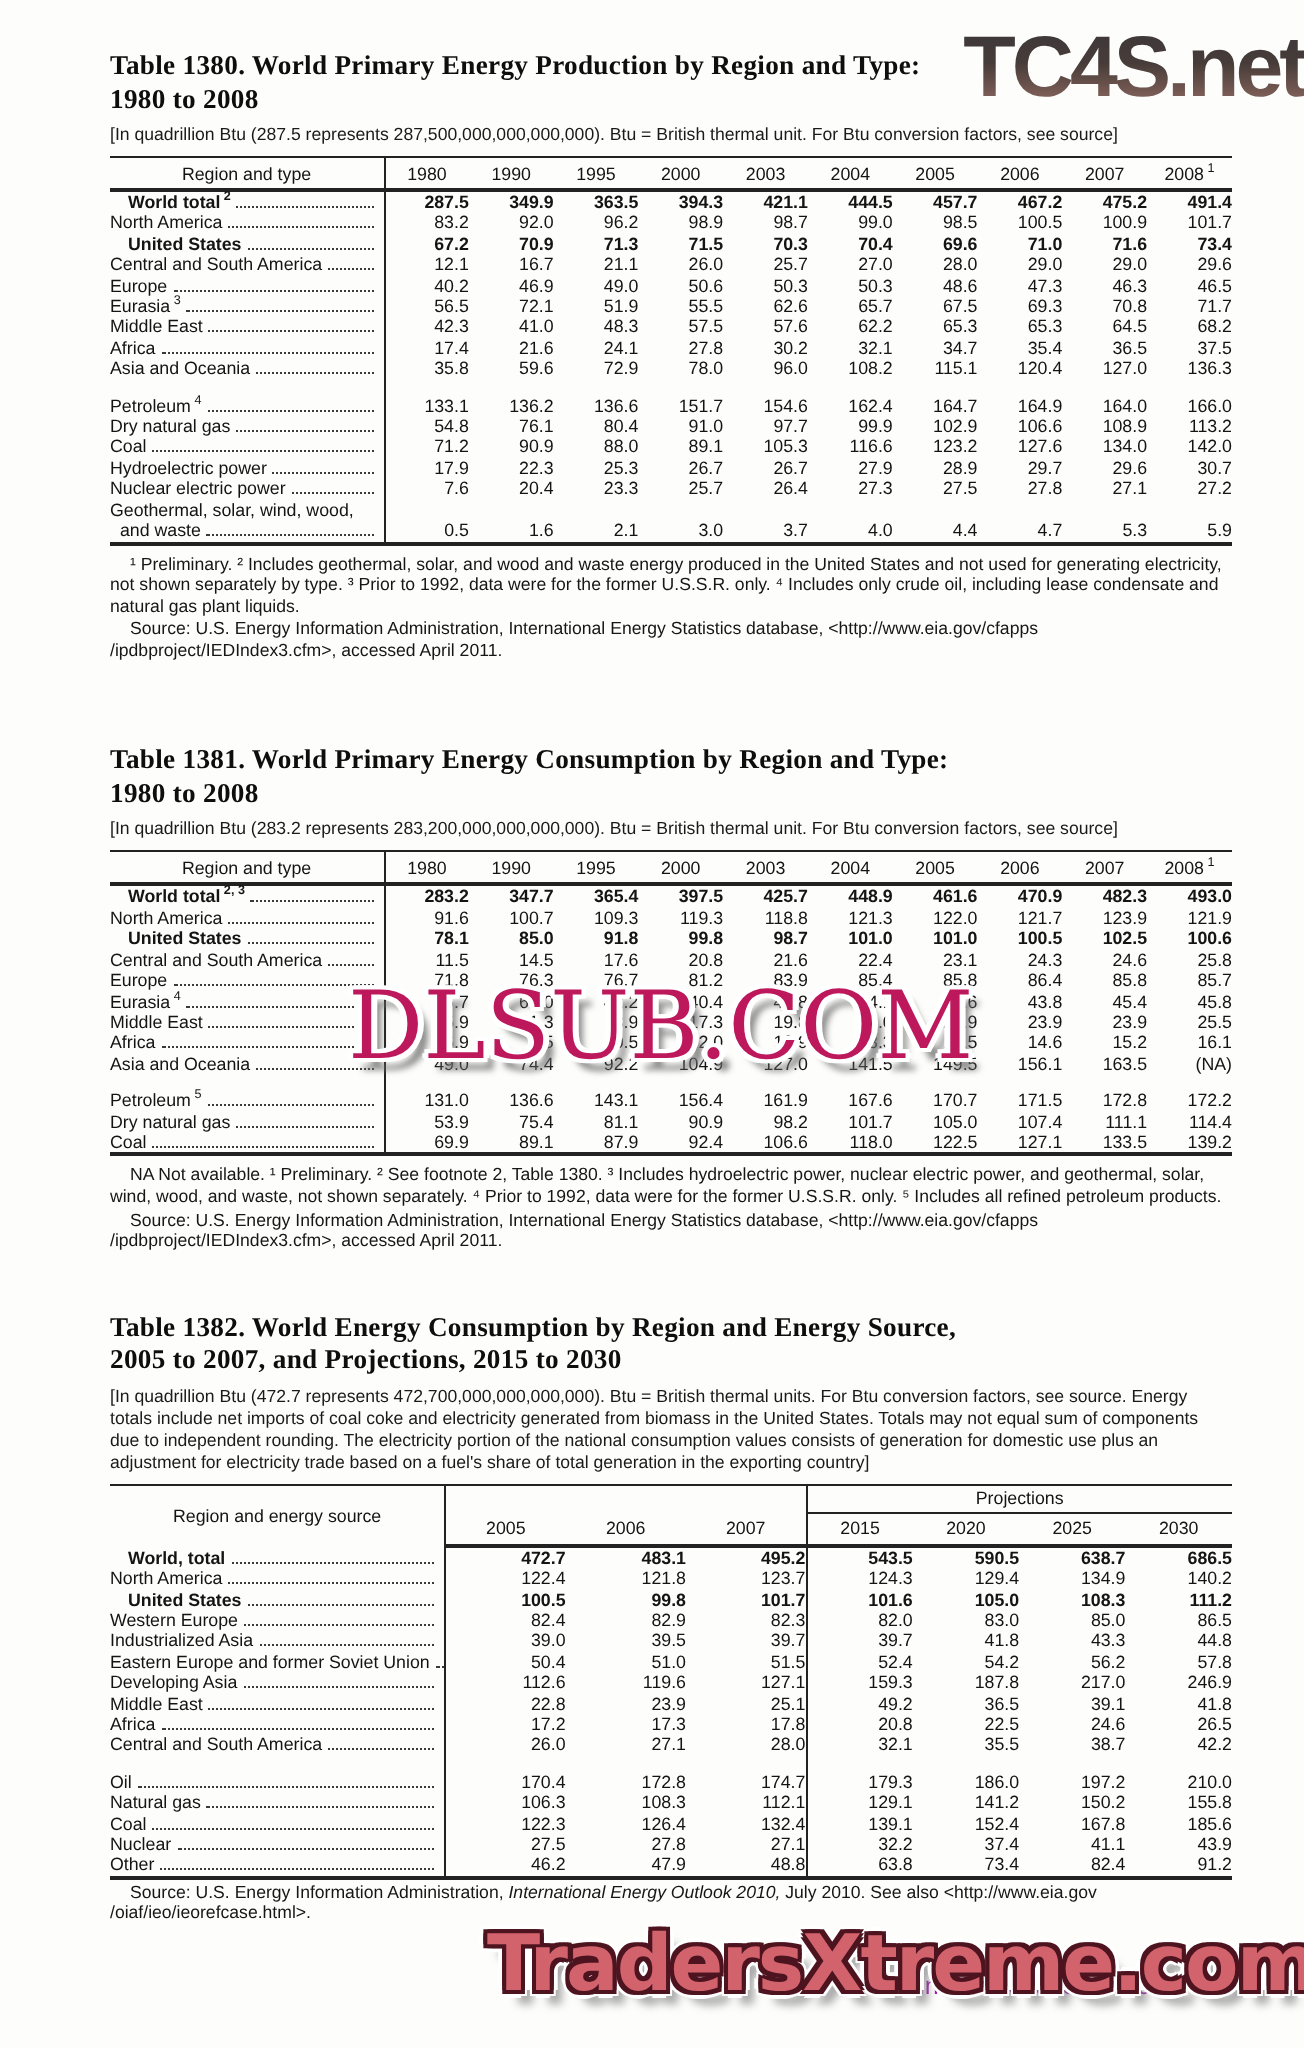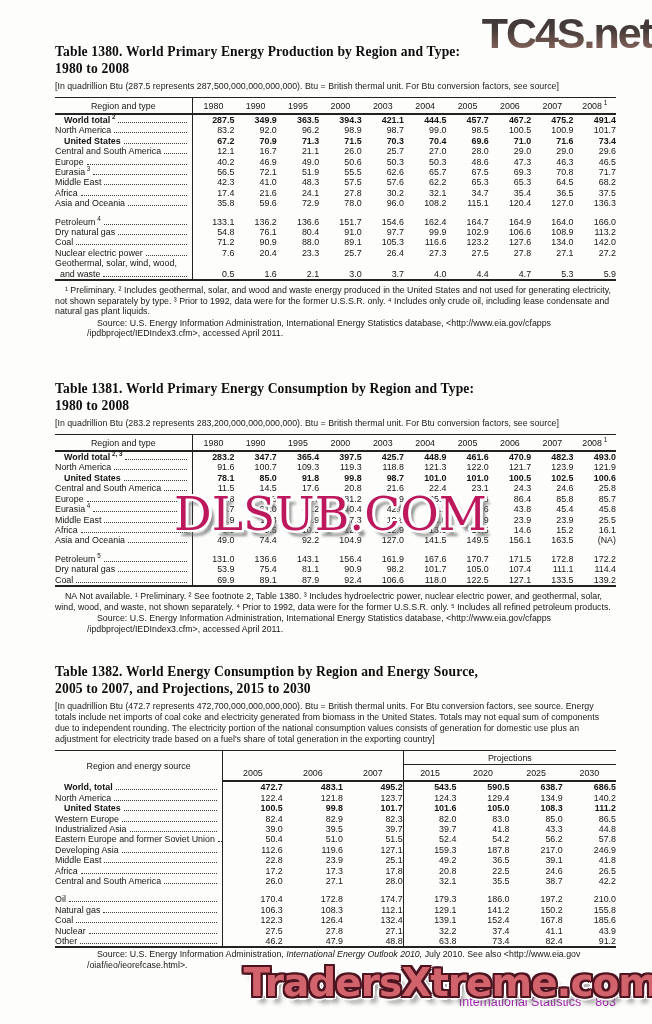--- a/index.html
+++ b/index.html
@@ -33,24 +33,24 @@
   span.lab{white-space:nowrap;}
   span.dots{flex:1;margin:0 5px 2px 3px;border-bottom:1.3px dotted #3a3a3a;min-width:4px;}
   tr.bold td{font-weight:700;}
   tr.bold span.lab{padding-left:9px;}
   .ind2{padding-left:5px;}
   sup{font-size:6.3px;vertical-align:super;line-height:0;}
 
   .fn{font-size:8.8px;line-height:10.6px;margin-top:4px;text-indent:10px;}
   .src{font-size:8.8px;line-height:10.6px;}
   .src .l1{text-indent:10px;}
-  .src{margin-top:1px;margin-left:32px;}
+  .src{margin-top:1px;}
   .it{font-style:italic;}
 
-  .sec1{padding-top:44px;}
+  .sec1{padding-top:25px;}
   .sec2{margin-top:42px;}
   .sec3{margin-top:30px;}
 
   .footer-line{margin-top:24px;text-align:right;font-size:12.5px;color:#a21caf;}
   .footer-line .pg{margin-left:14px;}
 
   
   .wm-top{position:absolute;top:2px;right:-2px;z-index:20;}
   .wm-mid{
     position:absolute;top:486px;left:174px;z-index:20;
@@ -340,20 +340,38 @@
               <td class="num">105.3</td>
               <td class="num">116.6</td>
               <td class="num">123.2</td>
               <td class="num">127.6</td>
               <td class="num">134.0</td>
               <td class="num">142.0</td>
             </tr>
             <tr>
               <td class="lbl">
                 <div class="line">
+                  <span class="lab">Hydroelectric power</span>
+                  <span class="dots"></span>
+                </div>
+              </td>
+              <td class="num vr">17.9</td>
+              <td class="num">22.3</td>
+              <td class="num">25.3</td>
+              <td class="num">26.7</td>
+              <td class="num">26.7</td>
+              <td class="num">27.9</td>
+              <td class="num">28.9</td>
+              <td class="num">29.7</td>
+              <td class="num">29.6</td>
+              <td class="num">30.7</td>
+            </tr>
+            <tr>
+              <td class="lbl">
+                <div class="line">
                   <span class="lab">Nuclear electric power</span>
                   <span class="dots"></span>
                 </div>
               </td>
               <td class="num vr">7.6</td>
               <td class="num">20.4</td>
               <td class="num">23.3</td>
               <td class="num">25.7</td>
               <td class="num">26.4</td>
               <td class="num">27.3</td>

